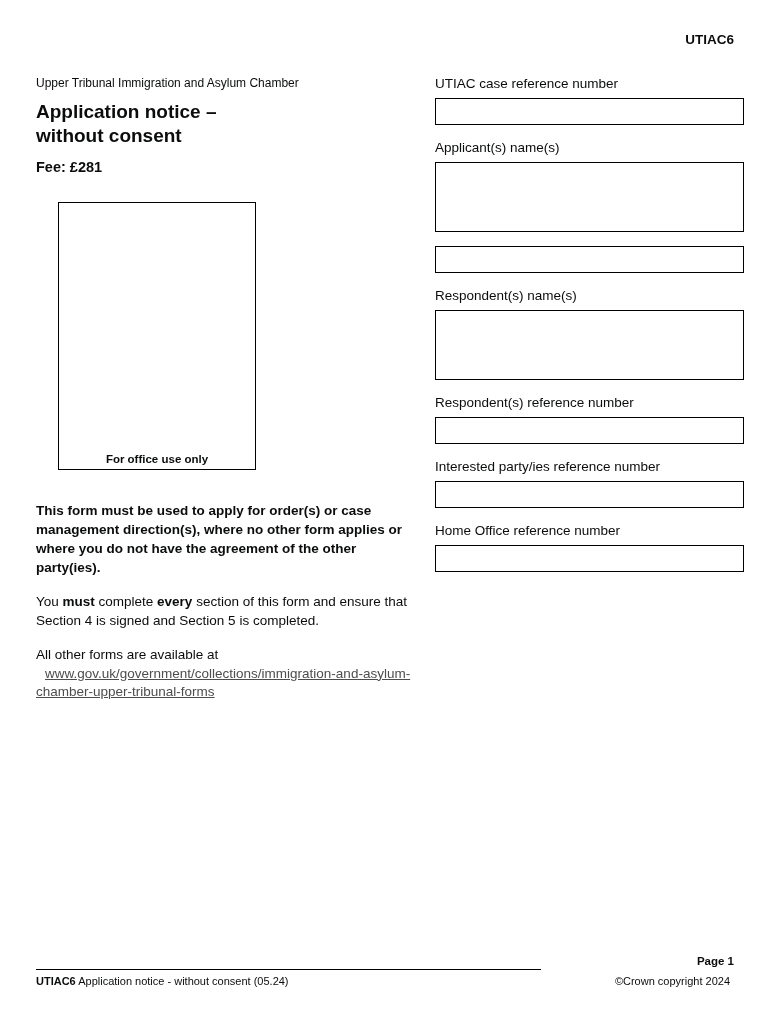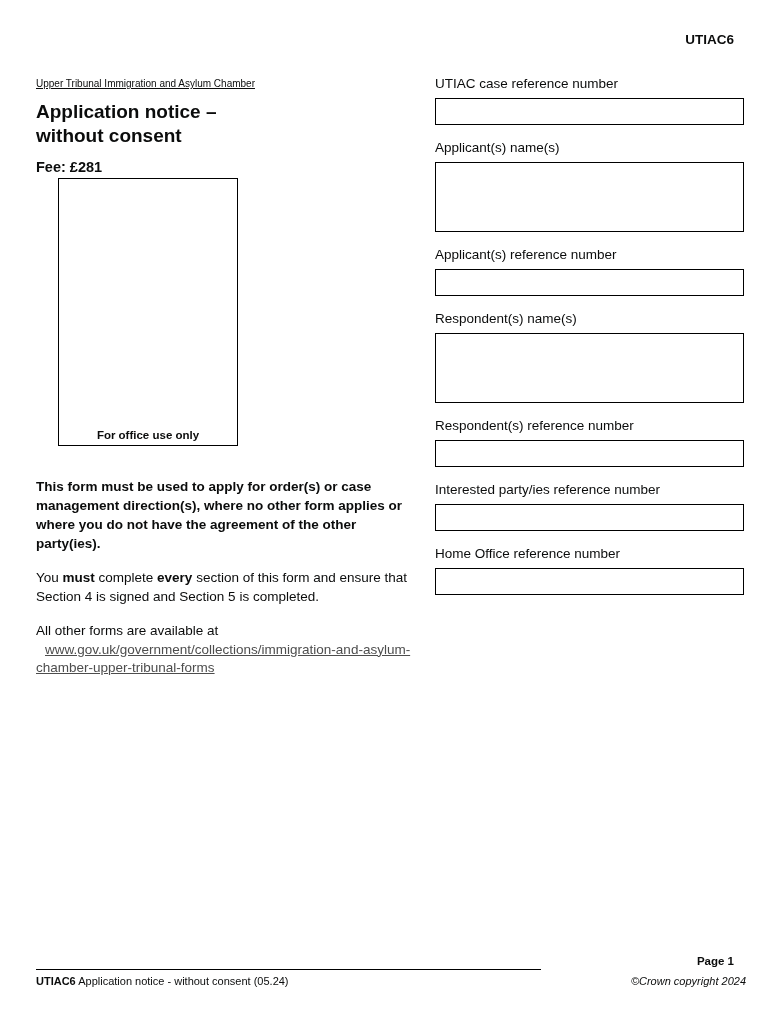--- a/index.html
+++ b/index.html
@@ -18,28 +18,28 @@
   .form-code {
     position: absolute;
     top: 32px;
     right: 36px;
     font-size: 13.5px;
     font-weight: bold;
   }
   .left-col  { position: absolute; left: 36px;  top: 75px; width: 378px; }
   .right-col { position: absolute; left: 435px; top: 75px; width: 309px; }
 
-  .chamber { font-size: 10px; line-height: 17px; text-decoration: underline; }
+  .chamber { font-size: 12px; line-height: 17px; }
   .title   { font-size: 19px; font-weight: bold; line-height: 24px; margin-top: 8px; }
   .fee     { font-size: 14.5px; font-weight: bold; margin-top: 11px; line-height: 17px; }
 
   .office-box {
-    margin-top: 2px;
+    margin-top: 26px;
     margin-left: 22px;
-    width: 180px;
+    width: 198px;
     height: 268px;
     border: 1px solid #000;
     position: relative;
   }
   .office-label {
     position: absolute;
     bottom: 4px;
     left: 0;
     width: 100%;
     text-align: center;
@@ -60,21 +60,21 @@
 
   .field  { margin-bottom: 14px; }
   .flabel { font-size: 13.5px; line-height: 17px; margin-bottom: 6px; }
   .fbox   { width: 100%; border: 1px solid #000; background: #fff; }
   .fbox[data-size="small"]  { height: 27px; }
   .fbox[data-size="large"]  { height: 70px; }
   .fbox[data-size="medium"] { height: 65px; }
 
   .footer-line { position: absolute; left: 36px; top: 969px; width: 505px; border-top: 1px solid #000; }
   .page-label  { position: absolute; right: 36px; top: 955px; font-size: 11.5px; font-weight: bold; }
-  .copyright   { position: absolute; right: 24px; top: 975px; font-size: 11px; font-style: italic; }
+  .copyright   { position: absolute; right: 40px; top: 975px; font-size: 11px; }
   .doc-note    { position: absolute; left: 36px;  top: 975px; font-size: 11px; }
 </style>
 </head>
 <body>
 
 <div class="page">
 
   <div class="form-code">UTIAC6</div>
 
   <div class="left-col">
@@ -101,21 +101,20 @@
       <div class="flabel">UTIAC case reference number</div>
       <div class="fbox" data-size="small"></div>
     </div>
 
     <div class="field">
       <div class="flabel">Applicant(s) name(s)</div>
       <div class="fbox" data-size="large"></div>
     </div>
 
     <div class="field">
-      <div class="flabel">Applicant(s) reference number</div>
       <div class="fbox" data-size="small"></div>
     </div>
 
     <div class="field">
       <div class="flabel">Respondent(s) name(s)</div>
       <div class="fbox" data-size="large"></div>
     </div>
 
     <div class="field">
       <div class="flabel">Respondent(s) reference number</div>

